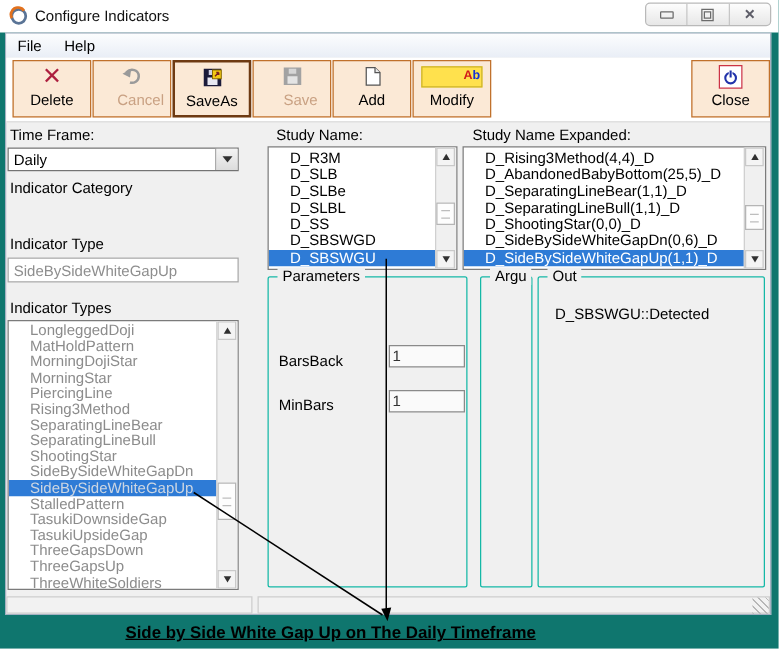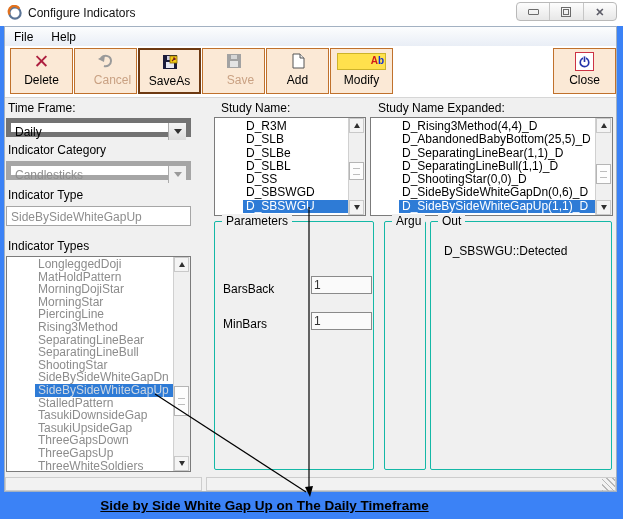--- a/index.html
+++ b/index.html
@@ -1,17 +1,17 @@
 <!DOCTYPE html>
 <html><head>
 <meta charset="utf-8">
 <style>
   html,body{margin:0;padding:0;background:#fff;}
   body{width:623px;height:519px;font-family:"Liberation Sans",sans-serif;font-size:12px;color:#000;}
-  #stage{position:relative;width:623px;height:519px;overflow:hidden;background:#3b82f6;}
+  #stage{position:relative;width:623px;height:519px;overflow:hidden;background:#0f766e;}
   .abs{position:absolute;}
 
   
   .titlebar{left:0;top:0;width:623px;height:26px;background:#fff;}
   .app-icon{left:7px;top:5px;width:16px;height:16px;}
   .title-text{left:28px;top:6px;font-size:12px;color:#111;white-space:nowrap;}
   .winbtns{left:516px;top:2px;width:99px;height:17px;border:1px solid #b9b9b9;border-radius:4px;
            background:linear-gradient(#fdfdfd,#e7e7e7);display:flex;}
   .winbtn{flex:1;display:flex;align-items:center;justify-content:center;border-right:1px solid #c6c6c6;cursor:default;}
   .winbtn:last-child{border-right:none;}
@@ -35,36 +35,36 @@
   .tbtn .tlabel{font-size:12px;color:#000;line-height:14px;}
   .tbtn.disabled .tlabel{color:#c9a183;padding-left:14px;}
   .x-glyph{color:#ad1f3f;font-size:19px;font-weight:bold;line-height:18px;font-family:"DejaVu Sans",sans-serif;}
   .modify-glyph{width:15px;height:15px;background:#ffe14d;border:1px solid #cdb32a;font-size:10px;line-height:14px;font-weight:bold;padding-left:32px;}
   .modify-glyph .a{color:#d11a1a;}
   .modify-glyph .b{color:#1430d6;}
   .power-box{width:17px;height:17px;background:#fff;border:1px solid #cc3344;display:flex;align-items:center;justify-content:center;}
 
   
   .lbl{position:absolute;font-size:12px;color:#000;white-space:nowrap;}
-  .combo{position:absolute;left:6px;width:185px;height:19px;background:#fff;border:5px solid #737373;box-sizing:border-box;}
+  .combo{position:absolute;left:6px;width:185px;height:19px;background:#fff;border:1px solid #737373;box-sizing:border-box;}
   .combo .val{position:absolute;left:4px;top:2px;font-size:12px;white-space:nowrap;}
   .combo .ddbtn{position:absolute;right:0;top:0;width:17px;height:17px;background:linear-gradient(#f4f4f4,#dcdcdc);
                 border-left:1px solid #ababab;display:flex;align-items:center;justify-content:center;}
   .combo.disabled .val{color:#8e8e8e;}
   .combo.disabled{border-color:#a6a6a6;}
   .combo.disabled .ddbtn{background:#f0f0f0;}
   .tri-down{width:0;height:0;border-left:4px solid transparent;border-right:4px solid transparent;border-top:5px solid #303030;}
   .tri-up{width:0;height:0;border-left:4px solid transparent;border-right:4px solid transparent;border-bottom:5px solid #303030;}
   .combo.disabled .tri-down{border-top-color:#9a9a9a;}
   .textbox{position:absolute;left:6px;width:185px;height:20px;background:#fff;border:1px solid #a6a6a6;box-sizing:border-box;}
   .textbox .val{position:absolute;left:4px;top:3px;color:#8e8e8e;font-size:12px;white-space:nowrap;}
 
   
   .listbox{position:absolute;background:#fff;border:1px solid #7b7b7b;box-sizing:border-box;overflow:hidden;}
-  .litem{padding-left:3px;white-space:nowrap;margin-left:28px;}
+  .litem{padding-left:17px;white-space:nowrap;}
   .types-list .litem{line-height:12.6px;font-size:12px;color:#8c8c8c;}
   .study-list .litem,.exp-list .litem{line-height:13.3px;font-size:12px;color:#000;}
   .litem.sel{background:#2e7bd6;color:#fff;}
   .types-list .litem.sel{color:#ccd6e2;}
 
   .vscroll{position:absolute;top:0;right:0;width:16px;bottom:0;background:#f0f0f0;border-left:1px solid #d0d0d0;}
   .sbtn{position:absolute;left:0;width:15px;height:15px;background:#f4f4f4;border:1px solid #c9c9c9;
         box-sizing:border-box;display:flex;align-items:center;justify-content:center;}
   .sbtn .tri-up,.sbtn .tri-down{border-left-width:3px;border-right-width:3px;}
   .sb-up{top:0;} .sb-down{bottom:0;}
@@ -189,26 +189,20 @@
 
   <div class="lbl" style="left:8px;top:101px">Time Frame:</div>
   <div class="combo" style="top:118px">
     <span class="val">Daily</span>
     <span class="ddbtn">
         <span class="tri-down"></span>
       </span>
   </div>
 
   <div class="lbl" style="left:8px;top:143px">Indicator Category</div>
-  <div class="combo disabled" style="top:161px">
-    <span class="val">Candlesticks</span>
-    <span class="ddbtn">
-        <span class="tri-down"></span>
-      </span>
-  </div>
 
   <div class="lbl" style="left:8px;top:188px">Indicator Type</div>
   <div class="textbox" style="top:206px">
     <span class="val">SideBySideWhiteGapUp</span>
   </div>
 
   <div class="lbl" style="left:8px;top:239px">Indicator Types</div>
   <div class="listbox types-list" style="left:6px;top:256px;width:185px;height:216px">
     <div style="margin-right:16px;padding-top:1px">
       <div class="litem">LongleggedDoji</div>

